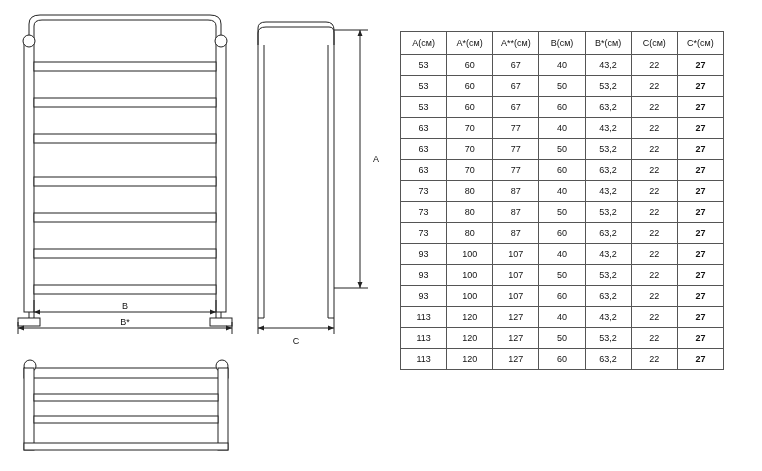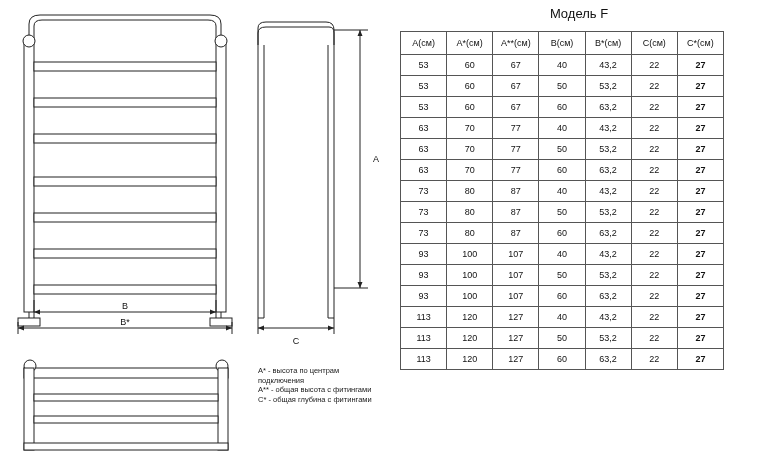--- a/index.html
+++ b/index.html
@@ -182,28 +182,22 @@
         </g>
       </g>
 
       <text x="125" y="309" font-family="Liberation Sans, sans-serif" font-size="9" fill="#111" text-anchor="middle">B</text>
       <text x="125" y="325" font-family="Liberation Sans, sans-serif" font-size="9" fill="#111" text-anchor="middle">B*</text>
       <text x="296" y="344" font-family="Liberation Sans, sans-serif" font-size="9" fill="#111" text-anchor="middle">C</text>
       <text x="376" y="162" font-family="Liberation Sans, sans-serif" font-size="9" fill="#111" text-anchor="middle">A</text>
     </svg>
   </div>
 
-  <div class="notes">
-    <div>А* - высота по центрам подключения</div>
-    <div>А** - общая высота с фитингами</div>
-    <div>С* - общая глубина с фитингами</div>
-  </div>
 
   <div class="table-wrap">
-    <div class="table-title">Модель F</div>
     <table class="spec">
       <thead>
         <tr>
           <th>A(см)</th>
           <th>A*(см)</th>
           <th>A**(см)</th>
           <th>B(см)</th>
           <th>B*(см)</th>
           <th>C(см)</th>
           <th>C*(см)</th>

